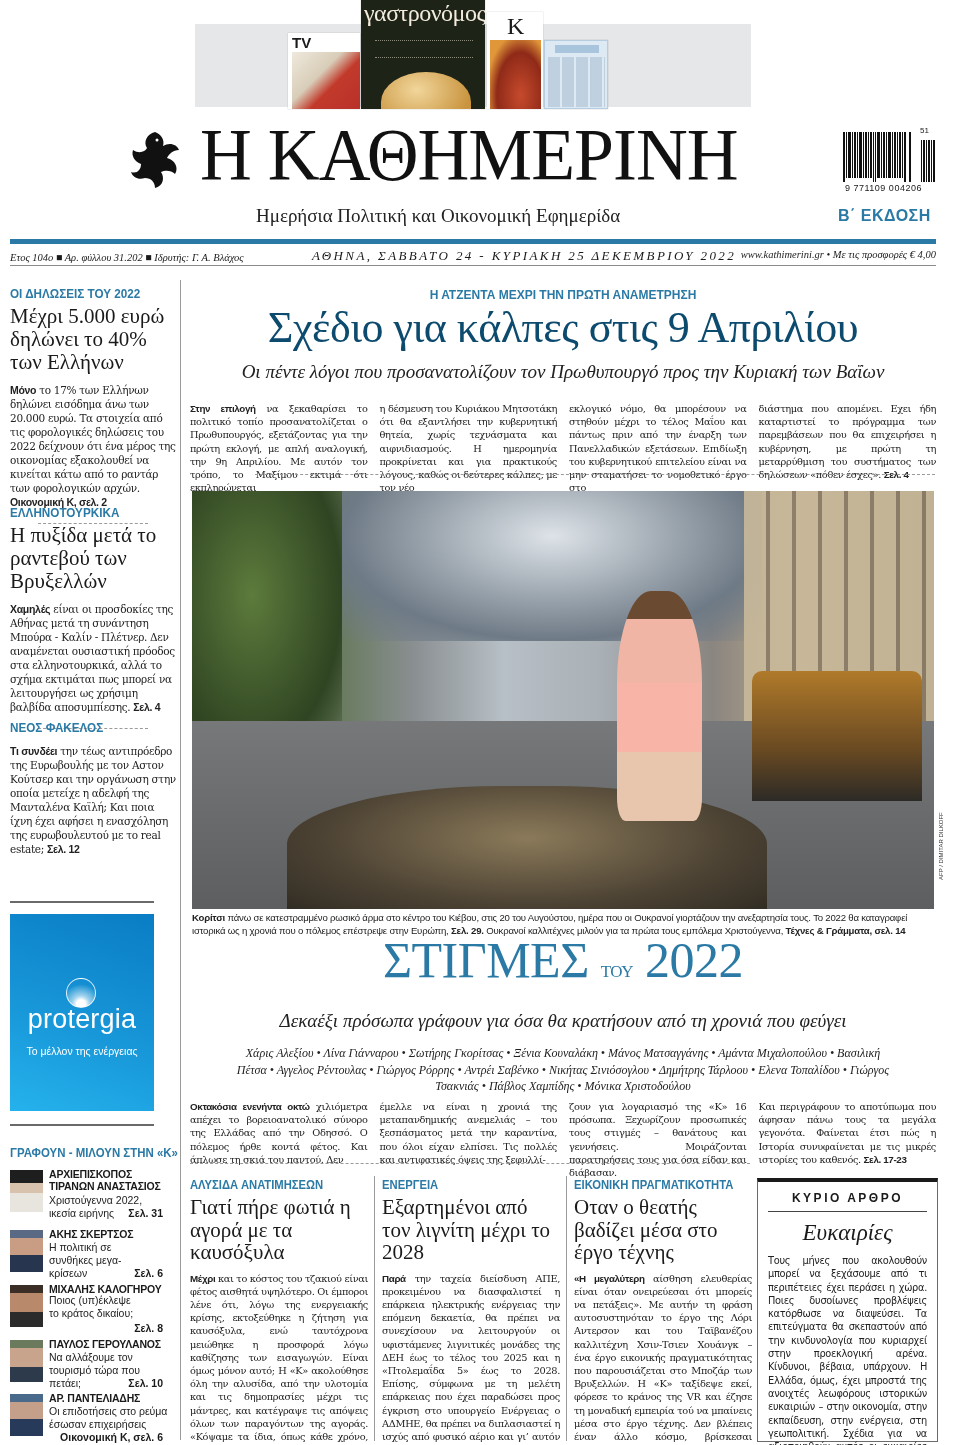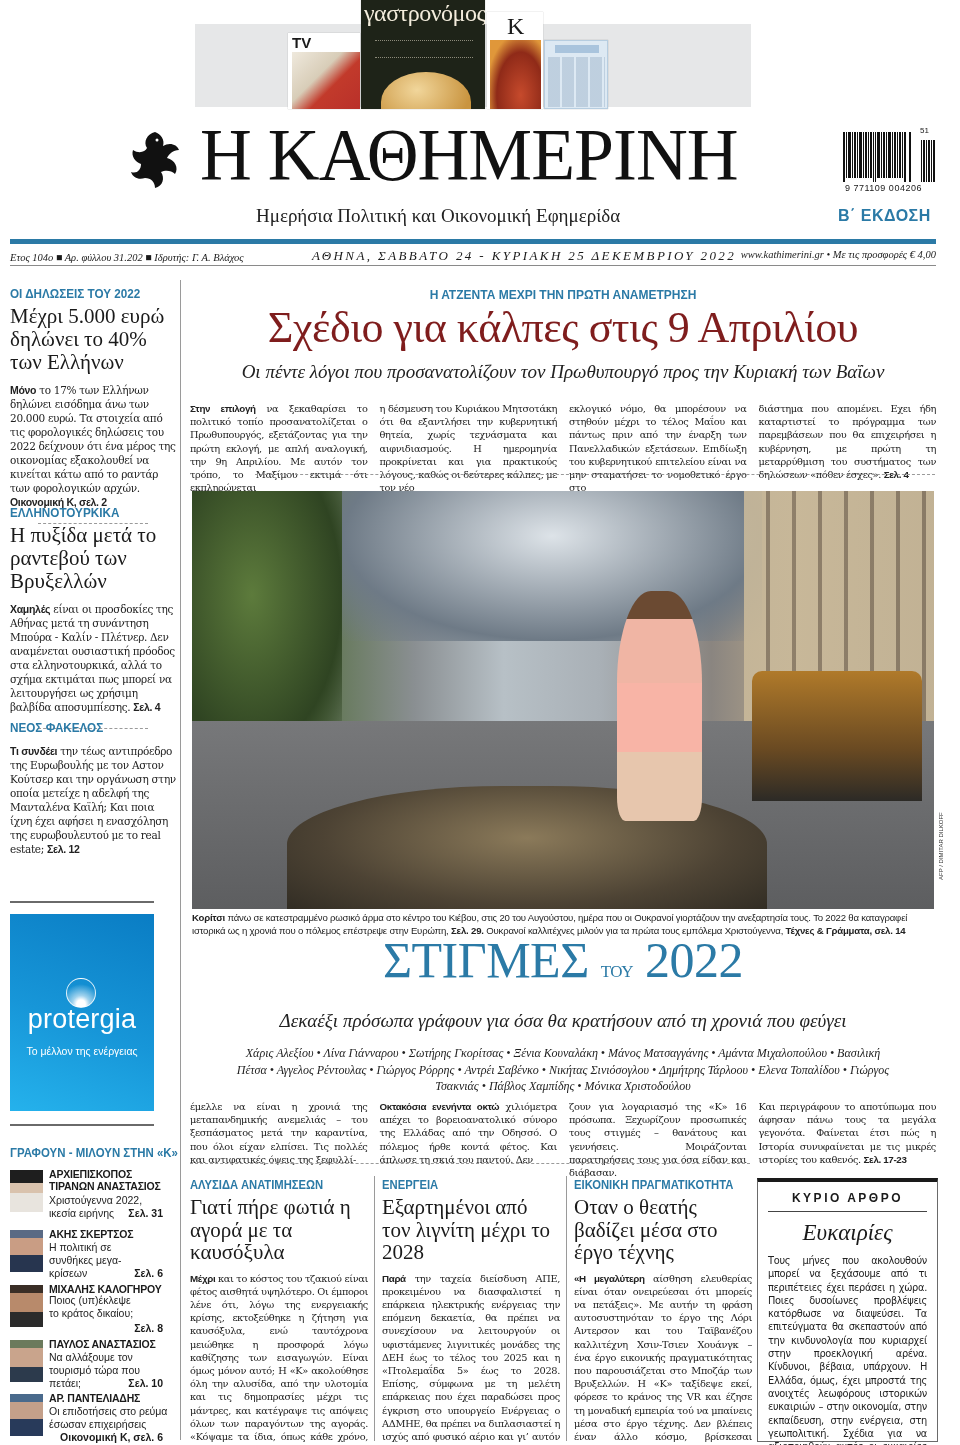--- a/index.html
+++ b/index.html
@@ -60,21 +60,21 @@
 
   .writers-title { left: 10px; top: 1145px; font: bold 13px "Liberation Sans", sans-serif; color: #2b7aa6; white-space:nowrap; transform: scaleX(0.88); transform-origin:left; }
   .writer { position: absolute; left: 10px; width: 165px; height: 52px; }
   .writer .photo { position:absolute; left:0; top:0; width:33px; height:42px; }
   .writer .name { position:absolute; left:39px; top:-2px; font: bold 10.5px "Liberation Sans", sans-serif; line-height: 12px; letter-spacing: -0.2px; }
   .writer .topic { position:absolute; left:39px; font: 10.5px "Liberation Sans", sans-serif; line-height: 13px; color: #222; }
   .writer .page { position:absolute; right:12px; font: bold 10.5px "Liberation Sans", sans-serif; }
 
   
   .lead-kicker { left: 190px; top: 288px; width: 746px; text-align: center; font: bold 12px "Liberation Sans", sans-serif; color: #2b7aa6; }
-  .lead-head { left: 190px; top: 302px; width: 746px; text-align: center; font: 44px "Liberation Serif", serif; color: #7f1d1d; letter-spacing: -0.5px; }
+  .lead-head { left: 190px; top: 302px; width: 746px; text-align: center; font: 44px "Liberation Serif", serif; color: #0c4a6e; letter-spacing: -0.5px; }
   .lead-sub { left: 190px; top: 361px; width: 746px; text-align: center; font: italic 19px "Liberation Serif", serif; color: #222; }
   .cols4 { left: 190px; width: 746px; display: grid; grid-template-columns: repeat(4, 1fr); column-gap: 12px; }
   .col-text { font: 9.8px "DejaVu Serif", serif; line-height: 13.2px; color: #222; letter-spacing: -0.35px; text-align: justify; }
   .col-text b { font-family: "Liberation Sans", sans-serif; }
   .lead-cols { top: 402px; }
   .lead-dash { left: 255px; top: 474px; width: 680px; border-top: 1px dashed #9a9a9a; }
 
   
   .photo-main { left: 192px; top: 491px; width: 742px; height: 418px; overflow: hidden;
       background:
@@ -236,21 +236,21 @@
   <div class="page" style="top:37px;">Σελ. 6</div>
 </div>
 <div class="writer" style="top:1285px;">
   <div class="photo" style="background:linear-gradient(180deg,#3a2e26 0 20%,#b88a6b 20% 65%,#2b2b2b 65% 100%);"></div>
   <div class="name">ΜΙΧΑΛΗΣ ΚΑΛΟΓΗΡΟΥ</div>
   <div class="topic" style="top:9px;width:85px;">Ποιος (υπ)έκλεψε το κράτος δικαίου;</div>
   <div class="page" style="top:37px;">Σελ. 8</div>
 </div>
 <div class="writer" style="top:1340px;">
   <div class="photo" style="background:linear-gradient(180deg,#6b7a5c 0 20%,#c9a48c 20% 65%,#2c3a4c 65% 100%);"></div>
-  <div class="name">ΠΑΥΛΟΣ ΑΝΑΣΤΑΣΙΟΣ</div>
+  <div class="name">ΠΑΥΛΟΣ ΓΕΡΟΥΛΑΝΟΣ</div>
   <div class="topic" style="top:11px;width:100px;">Να αλλάξουμε τον τουρισμό τώρα που πετάει;</div>
   <div class="page" style="top:37px;">Σελ. 10</div>
 </div>
 <div class="writer" style="top:1394px;">
   <div class="photo" style="background:linear-gradient(180deg,#4a6a8c 0 20%,#c4a08a 20% 60%,#283a5a 60% 100%);"></div>
   <div class="name">ΑΡ. ΠΑΝΤΕΛΙΑΔΗΣ</div>
   <div class="topic" style="top:11px;width:125px;">Οι επιδοτήσεις στο ρεύμα έσωσαν επιχειρήσεις</div>
   <div class="page" style="top:37px;">Οικονομική Κ, σελ. 6</div>
 </div>
 
@@ -276,22 +276,22 @@
   <div class="tank"></div>
   <div class="girl"></div>
 </div>
 <div class="abs photo-credit">AFP / DIMITAR DILKOFF</div>
 <div class="abs caption"><b>Κορίτσι</b><span> πάνω σε κατεστραμμένο ρωσικό άρμα στο κέντρο του Κιέβου, στις 20 του Αυγούστου, ημέρα που οι Ουκρανοί γιορτάζουν την ανεξαρτησία τους. Το 2022 θα καταγραφεί ιστορικά ως η χρονιά που ο πόλεμος επέστρεψε στην Ευρώπη, </span><b>Σελ. 29.</b><span> Ουκρανοί καλλιτέχνες μιλούν για τα πρώτα τους εμπόλεμα Χριστούγεννα, </span><b>Τέχνες &amp; Γράμματα, σελ. 14</b></div>
 
 <div class="abs stigmes"><span>ΣΤΙΓΜΕΣ</span> <span class="small">ΤΟΥ</span> <span>2022</span></div>
 <div class="abs stigmes-sub">Δεκαέξι πρόσωπα γράφουν για όσα θα κρατήσουν από τη χρονιά που φεύγει</div>
 <div class="abs names">Χάρις Αλεξίου • Λίνα Γιάνναρου • Σωτήρης Γκορίτσας • Ξένια Κουναλάκη • Μάνος Ματσαγγάνης • Αμάντα Μιχαλοπούλου • Βασιλική Πέτσα • Αγγελος Ρέντουλας • Γιώργος Ρόρρης • Αντρέι Σαβένκο • Νικήτας Σινιόσογλου • Δημήτρης Τάρλοου • Ελενα Τοπαλίδου • Γιώργος Τσακνιάς • Πάβλος Χαμπίδης • Μόνικα Χριστοδούλου</div>
 <div class="abs cols4 stig-cols">
+  <div class="col-text"><b>Οκτακόσια ενενήντα οκτώ</b><span> χιλιόμετρα απέχει το βορειοανατολικό σύνορο της Ελλάδας από την Οδησσό. Ο πόλεμος ήρθε κοντά φέτος. Και άπλωσε τη σκιά του παντού. Δεν</span></div>
   <div class="col-text">έμελλε να είναι η χρονιά της μεταπανδημικής ανεμελιάς – του ξεσπάσματος μετά την καραντίνα, που όλοι είχαν ελπίσει. Τις πολλές και αντιφατικές όψεις της ξεφυλλί-</div>
-  <div class="col-text"><b>Οκτακόσια ενενήντα οκτώ</b><span> χιλιόμετρα απέχει το βορειοανατολικό σύνορο της Ελλάδας από την Οδησσό. Ο πόλεμος ήρθε κοντά φέτος. Και άπλωσε τη σκιά του παντού. Δεν</span></div>
   <div class="col-text">ζουν για λογαριασμό της «Κ» 16 πρόσωπα. Ξεχωρίζουν προσωπικές τους στιγμές – θανάτους και γεννήσεις. Μοιράζονται παρατηρήσεις τους για όσα είδαν και διάβασαν.</div>
   <div class="col-text"><span>Και περιγράφουν το αποτύπωμα που άφησαν πάνω τους τα μεγάλα γεγονότα. Φαίνεται έτσι πώς η Ιστορία συνυφαίνεται με τις μικρές ιστορίες του καθενός. </span><b>Σελ. 17-23</b></div>
 </div>
 <div class="abs sec-dash"></div>
 
 <div class="story" style="left:190px;">
   <div class="kicker">ΑΛΥΣΙΔΑ ΑΝΑΤΙΜΗΣΕΩΝ</div>
   <div class="head">Γιατί πήρε φωτιά η αγορά με τα καυσόξυλα</div>
   <div class="body"><b>Μέχρι</b><span> και το κόστος του τζακιού είναι φέτος αισθητά υψηλότερο. Οι έμποροι λένε ότι, λόγω της ενεργειακής κρίσης, εκτοξεύθηκε η ζήτηση για καυσόξυλα, ενώ ταυτόχρονα μειώθηκε η προσφορά λόγω καθίζησης των εισαγωγών. Είναι όμως μόνον αυτό; Η «Κ» ακολούθησε όλη την αλυσίδα, από την υλοτομία και τις δημοπρασίες μέχρι τις μάντρες, και κατέγραψε τις απόψεις όλων των παραγόντων της αγοράς. «Κόψαμε τα ίδια, όπως κάθε χρόνο, αλλά δεν υπήρξε ποτέ τέτοια ζήτηση», λένε υλοτόμοι που δραστηριοποιούνται στη Βόρεια Ελλάδα. </span></div>
 </div>

